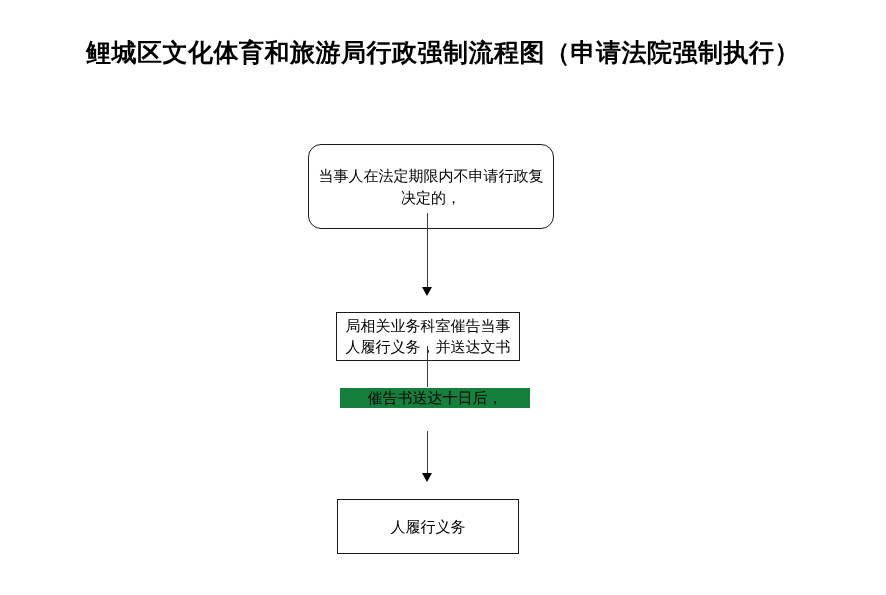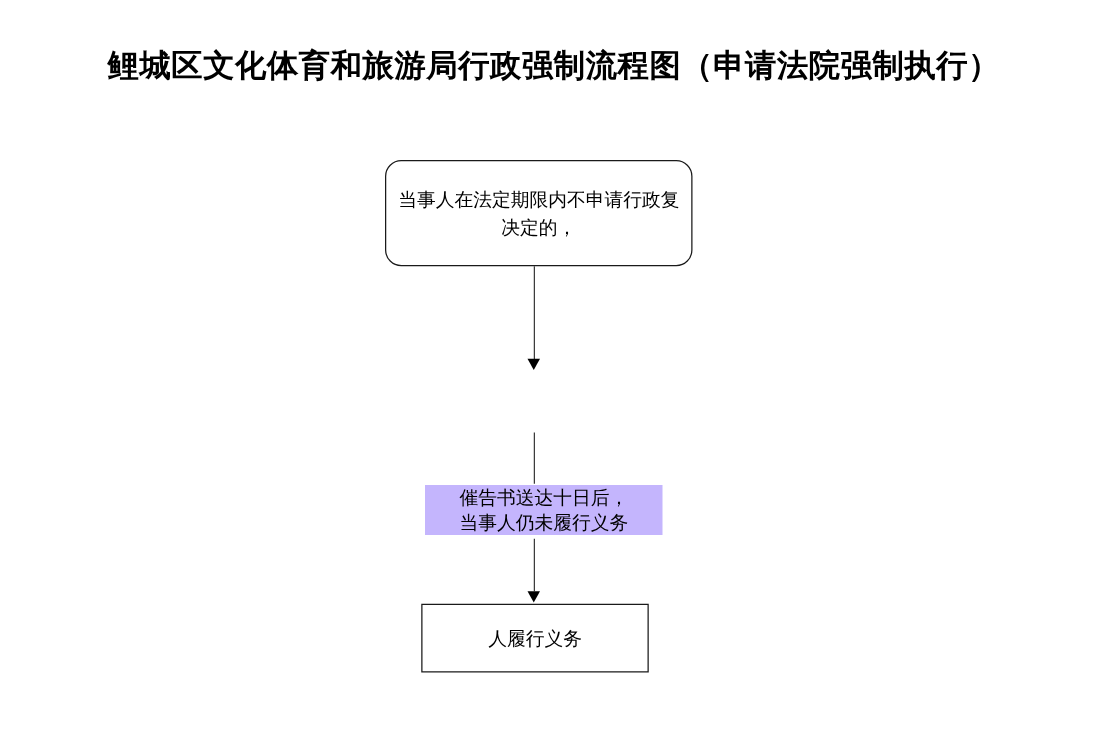--- a/index.html
+++ b/index.html
@@ -31,20 +31,21 @@
   .node {
     position: absolute;
     border: 1px solid #1a1a1a;
     background: #ffffff;
     display: flex;
     flex-direction: column;
     justify-content: center;
     align-items: center;
     text-align: center;
     box-sizing: border-box;
+    margin-top: 16px;
   }
   .node .tline {
     font-size: 15px;
     line-height: 22px;
     white-space: nowrap;
   }
   .node-condition {
     left: 308px;
     top: 128px;
     width: 246px;
@@ -83,45 +84,48 @@
   .line-2b { left: 427px; top: 431px; height: 42px; }
   .head-2 { left: 422px; top: 473px; }
   .edge-label {
     position: absolute;
     left: 340px;
     top: 388px;
     width: 190px;
     text-align: center;
     font-size: 15px;
     line-height: 20px;
-    background: #c4b5fd;
+    background: #15803d;
   }
   .edge-label .tline { white-space: nowrap; }
 </style>
 </head>
 <body>
 
 <div class="canvas">
 
   <h1 class="title">鲤城区文化体育和旅游局行政强制流程图（申请法院强制执行）</h1>
 
   <div class="node node-condition">
     <div class="tline">当事人在法定期限内不申请行政复</div>
     <div class="tline">决定的，</div>
   </div>
 
   <div class="vline line-1"></div>
   <div class="arrowhead head-1"></div>
 
+  <div class="node node-notify">
+    <div class="tline">局相关业务科室催告当事</div>
+    <div class="tline">人履行义务，并送达文书</div>
+  </div>
 
   <div class="vline line-2a"></div>
 
   <div class="edge-label">
     <div class="tline">催告书送达十日后，</div>
-    <div class="tline">当事人仍未履行义务</div>
   </div>
 
   <div class="vline line-2b"></div>
   <div class="arrowhead head-2"></div>
 
   <div class="node node-apply">
     <div class="tline">人履行义务</div>
   </div>
 
 </div>

